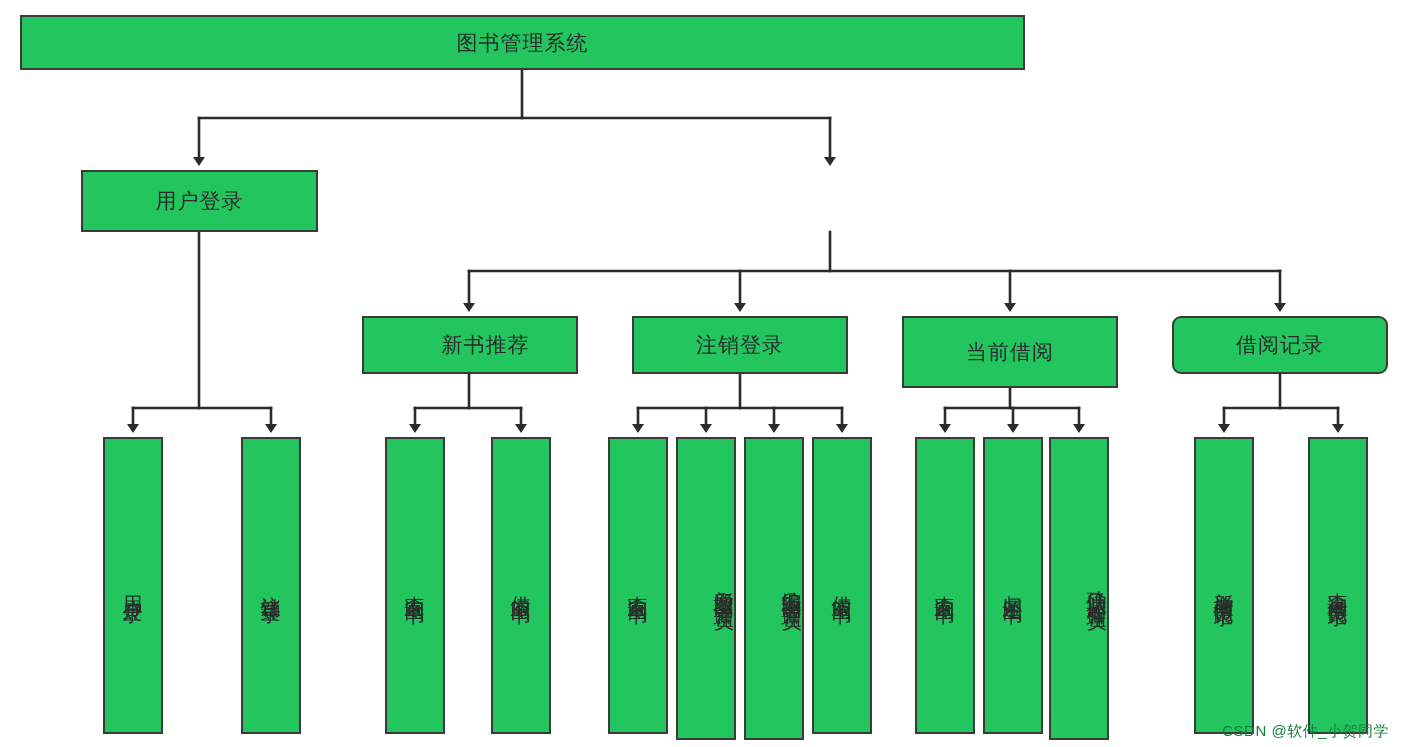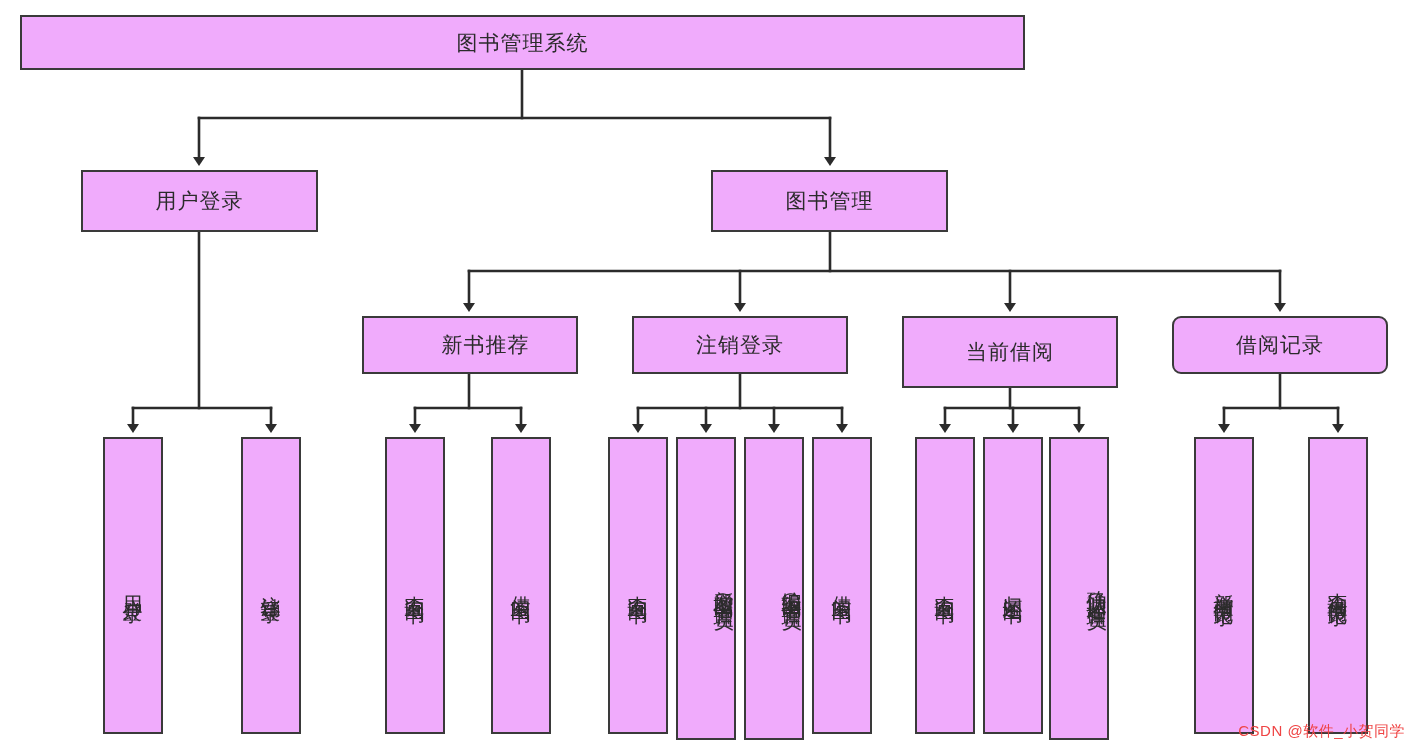--- a/index.html
+++ b/index.html
@@ -1,30 +1,30 @@
 <!DOCTYPE html>
 <html><head>
 <meta charset="utf-8">
 <style>
   html,body{margin:0;padding:0;background:#ffffff;}
   body{width:1405px;height:747px;position:relative;overflow:hidden;
        font-family:"Liberation Sans","DejaVu Sans",sans-serif;color:#1a1a1a;}
   #canvas{position:absolute;left:0;top:0;width:1405px;height:747px;}
   .node{position:absolute;box-sizing:border-box;border:2.5px solid #3a3a3a;
-        background:#f0abfc;display:flex;align-items:center;justify-content:center;
+        background:#22c55e;display:flex;align-items:center;justify-content:center;
         text-align:center;color:#2b2b2b;}
   .node.h{font-size:21px;letter-spacing:1px;}
   .node.v{writing-mode:vertical-rl;text-orientation:upright;
           font-size:20px;letter-spacing:3px;line-height:1.0;
           padding-top:4px;padding-bottom:4px;}
   .node.v.topalign{align-items:flex-start;}
   svg#links{position:absolute;left:0;top:0;width:1405px;height:747px;
             pointer-events:none;}
-  #watermark{position:absolute;right:0;bottom:6px;font-size:15px;
-             color:#ef4444;letter-spacing:0.5px;white-space:nowrap;}
+  #watermark{position:absolute;right:16px;bottom:6px;font-size:15px;
+             color:#15803d;letter-spacing:0.5px;white-space:nowrap;}
 </style>
 </head>
 <body>
 
 <div id="canvas">
 
   <svg id="links" viewBox="0 0 1405 747" xmlns="http://www.w3.org/2000/svg">
     <defs>
       <marker id="arw" markerWidth="10" markerHeight="12" refX="1" refY="6" orient="auto" markerUnits="userSpaceOnUse">
         <path d="M0,0 L9,6 L0,12 z" fill="#2b2b2b"></path>
@@ -70,21 +70,20 @@
       <path d="M1280,374 L1280,408"></path>
       <path d="M1224,408 L1338,408"></path>
       <path d="M1224,408 L1224,425" marker-end="url(#arw)"></path>
       <path d="M1338,408 L1338,425" marker-end="url(#arw)"></path>
     </g>
   </svg>
 
   <div class="node h" style="left:20px;top:15px;width:1005px;height:55px;">图书管理系统</div>
 
   <div class="node h" style="left:81px;top:170px;width:237px;height:62px;">用户登录</div>
-  <div class="node h" style="left:711px;top:170px;width:237px;height:62px;">图书管理</div>
 
   <div class="node h" style="left:362px;top:316px;width:216px;height:58px;padding-left:31px;">新书推荐</div>
   <div class="node h" style="left:632px;top:316px;width:216px;height:58px;">注销登录</div>
   <div class="node h" style="left:902px;top:316px;width:216px;height:72px;">当前借阅</div>
   <div class="node h" style="left:1172px;top:316px;width:216px;height:58px;border-radius:9px;">借阅记录</div>
 
   <div class="node v" style="left:103px;top:437px;width:60px;height:297px;">用户登录</div>
   <div class="node v" style="left:241px;top:437px;width:60px;height:297px;">注销登录</div>
 
   <div class="node v" style="left:385px;top:437px;width:60px;height:297px;">查询图书</div>

